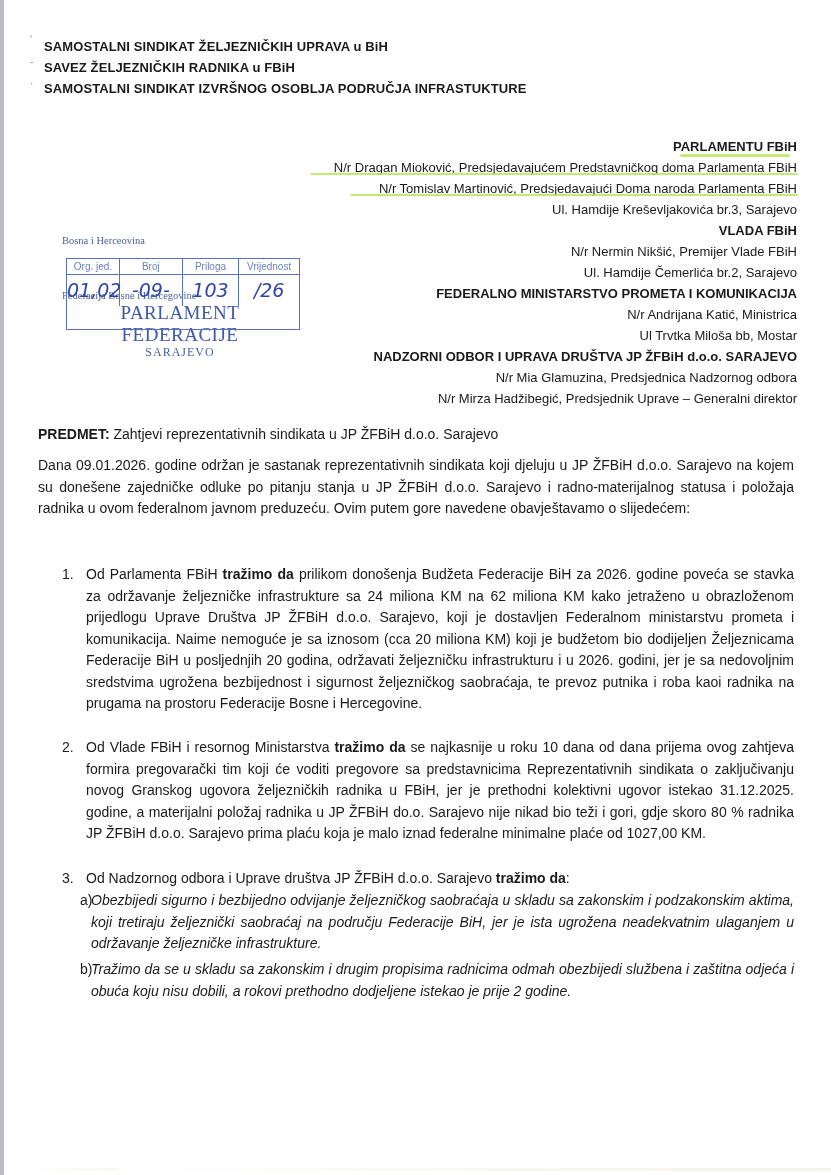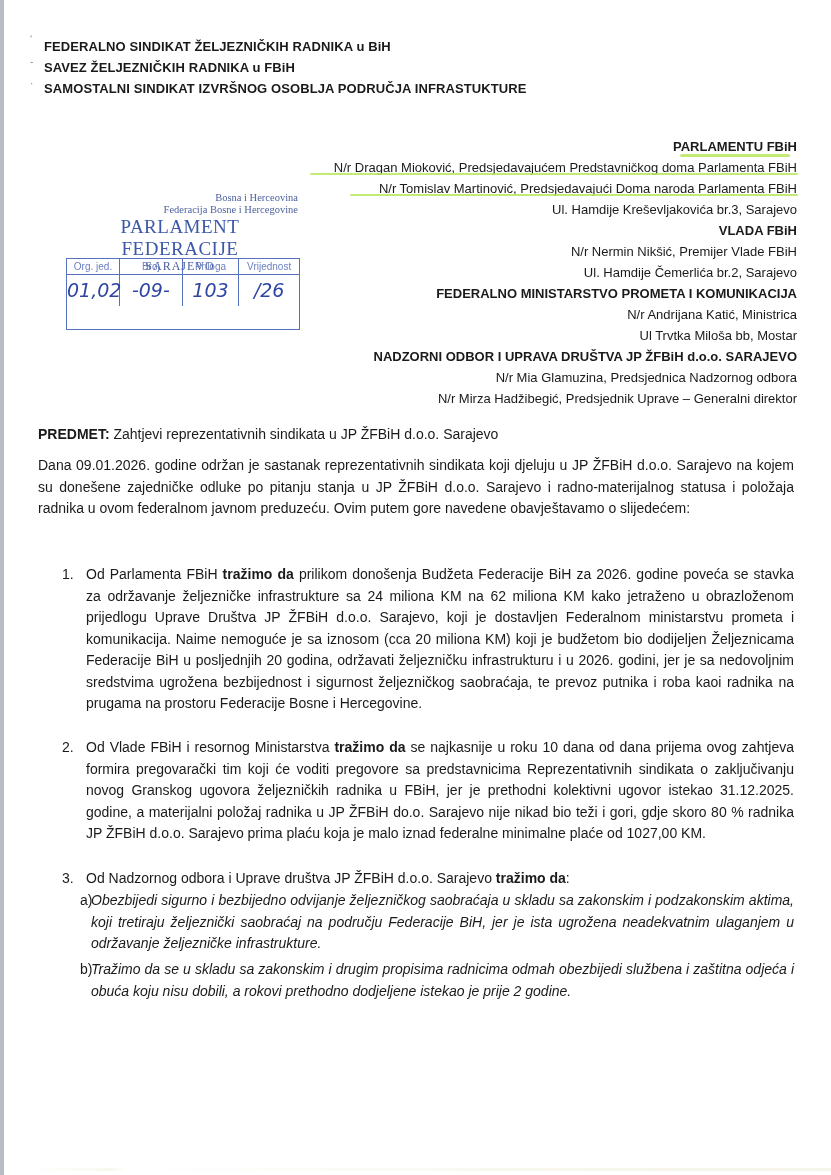--- a/index.html
+++ b/index.html
@@ -23,21 +23,21 @@
   }
   .addr {
     position: absolute; right: 34px; text-align: right; white-space: nowrap;
     font-size: 13px; line-height: 21px;
   }
   .addr .b { font-weight: bold; }
   .hl { position: absolute; height: 3px; background: #b8e85c; opacity: 0.85; border-radius: 2px; }
 
   
   .stamp { position: absolute; left: 62px; top: 192px; width: 236px; color: #3a55a8; }
-  .stamp .l1, .stamp .l2 { font-family: "Liberation Serif", serif; text-align: right; font-size: 10.5px; line-height: 12px; color: #4b5f9e; }
+  .stamp .l1, .stamp .l2 { font-family: "Liberation Serif", serif; text-align: left; font-size: 10.5px; line-height: 12px; color: #4b5f9e; margin-top: 43px; }
   .stamp .l3 { font-family: "Liberation Serif", serif; text-align: center; font-size: 19px; line-height: 22px; color: #3d58a8; letter-spacing: 0.5px; }
   .stamp .l4 { font-family: "Liberation Serif", serif; text-align: center; font-size: 12px; line-height: 13px; color: #4b5f9e; letter-spacing: 1px; }
   .stamp-box {
     position: absolute; left: 4px; top: 66px; width: 232px; height: 70px;
     border: 1.5px solid #5671bd;
   }
   .stamp-row1 { height: 22px; border-bottom: 1.2px solid #5671bd; position: relative; }
   .stamp-row1 .lab { position: absolute; left: 6px; top: 4px; font-size: 11px; font-weight: bold; color: #5a72b8; }
   .stamp-row1 .val { position: absolute; left: 110px; top: 0px; font-family: "Liberation Mono", monospace; font-size: 15px; color: #3148a5; font-style: italic; }
   .stamp-grid { display: flex; height: 47px; }
@@ -61,21 +61,21 @@
   .bottom-dots { position: absolute; left: 30px; right: 0; top: 1168px; height: 3px; background: linear-gradient(90deg, transparent 0, #f4f2e4 10%, transparent 12%, #f4f2e4 60%, #efeddc 100%); opacity: 0.6; }
 </style>
 </head>
 <body>
 
 <div class="page-edge"></div>
 
 <span class="hole-mark" style="top:34px;">‘</span>
 <span class="hole-mark" style="top:56px;">-</span>
 <span class="hole-mark" style="top:78px;">·</span>
-<div class="header-org" style="top:39px;">FEDERALNO SINDIKAT ŽELJEZNIČKIH RADNIKA u BiH</div>
+<div class="header-org" style="top:39px;">SAMOSTALNI SINDIKAT ŽELJEZNIČKIH UPRAVA u BiH</div>
 <div class="header-org" style="top:60px;">SAVEZ ŽELJEZNIČKIH RADNIKA u FBiH</div>
 <div class="header-org" style="top:81px;">SAMOSTALNI SINDIKAT IZVRŠNOG OSOBLJA PODRUČJA INFRASTUKTURE</div>
 
 <div class="addr" style="top:136px;">
   <div class="b">PARLAMENTU FBiH</div>
   <div>N/r Dragan Mioković, Predsjedavajućem Predstavničkog doma Parlamenta FBiH</div>
   <div>N/r Tomislav Martinović, Predsjedavajući Doma naroda Parlamenta FBiH</div>
   <div>Ul. Hamdije Kreševljakovića br.3, Sarajevo</div>
   <div class="b">VLADA FBiH</div>
   <div>N/r Nermin Nikšić, Premijer Vlade FBiH</div>

